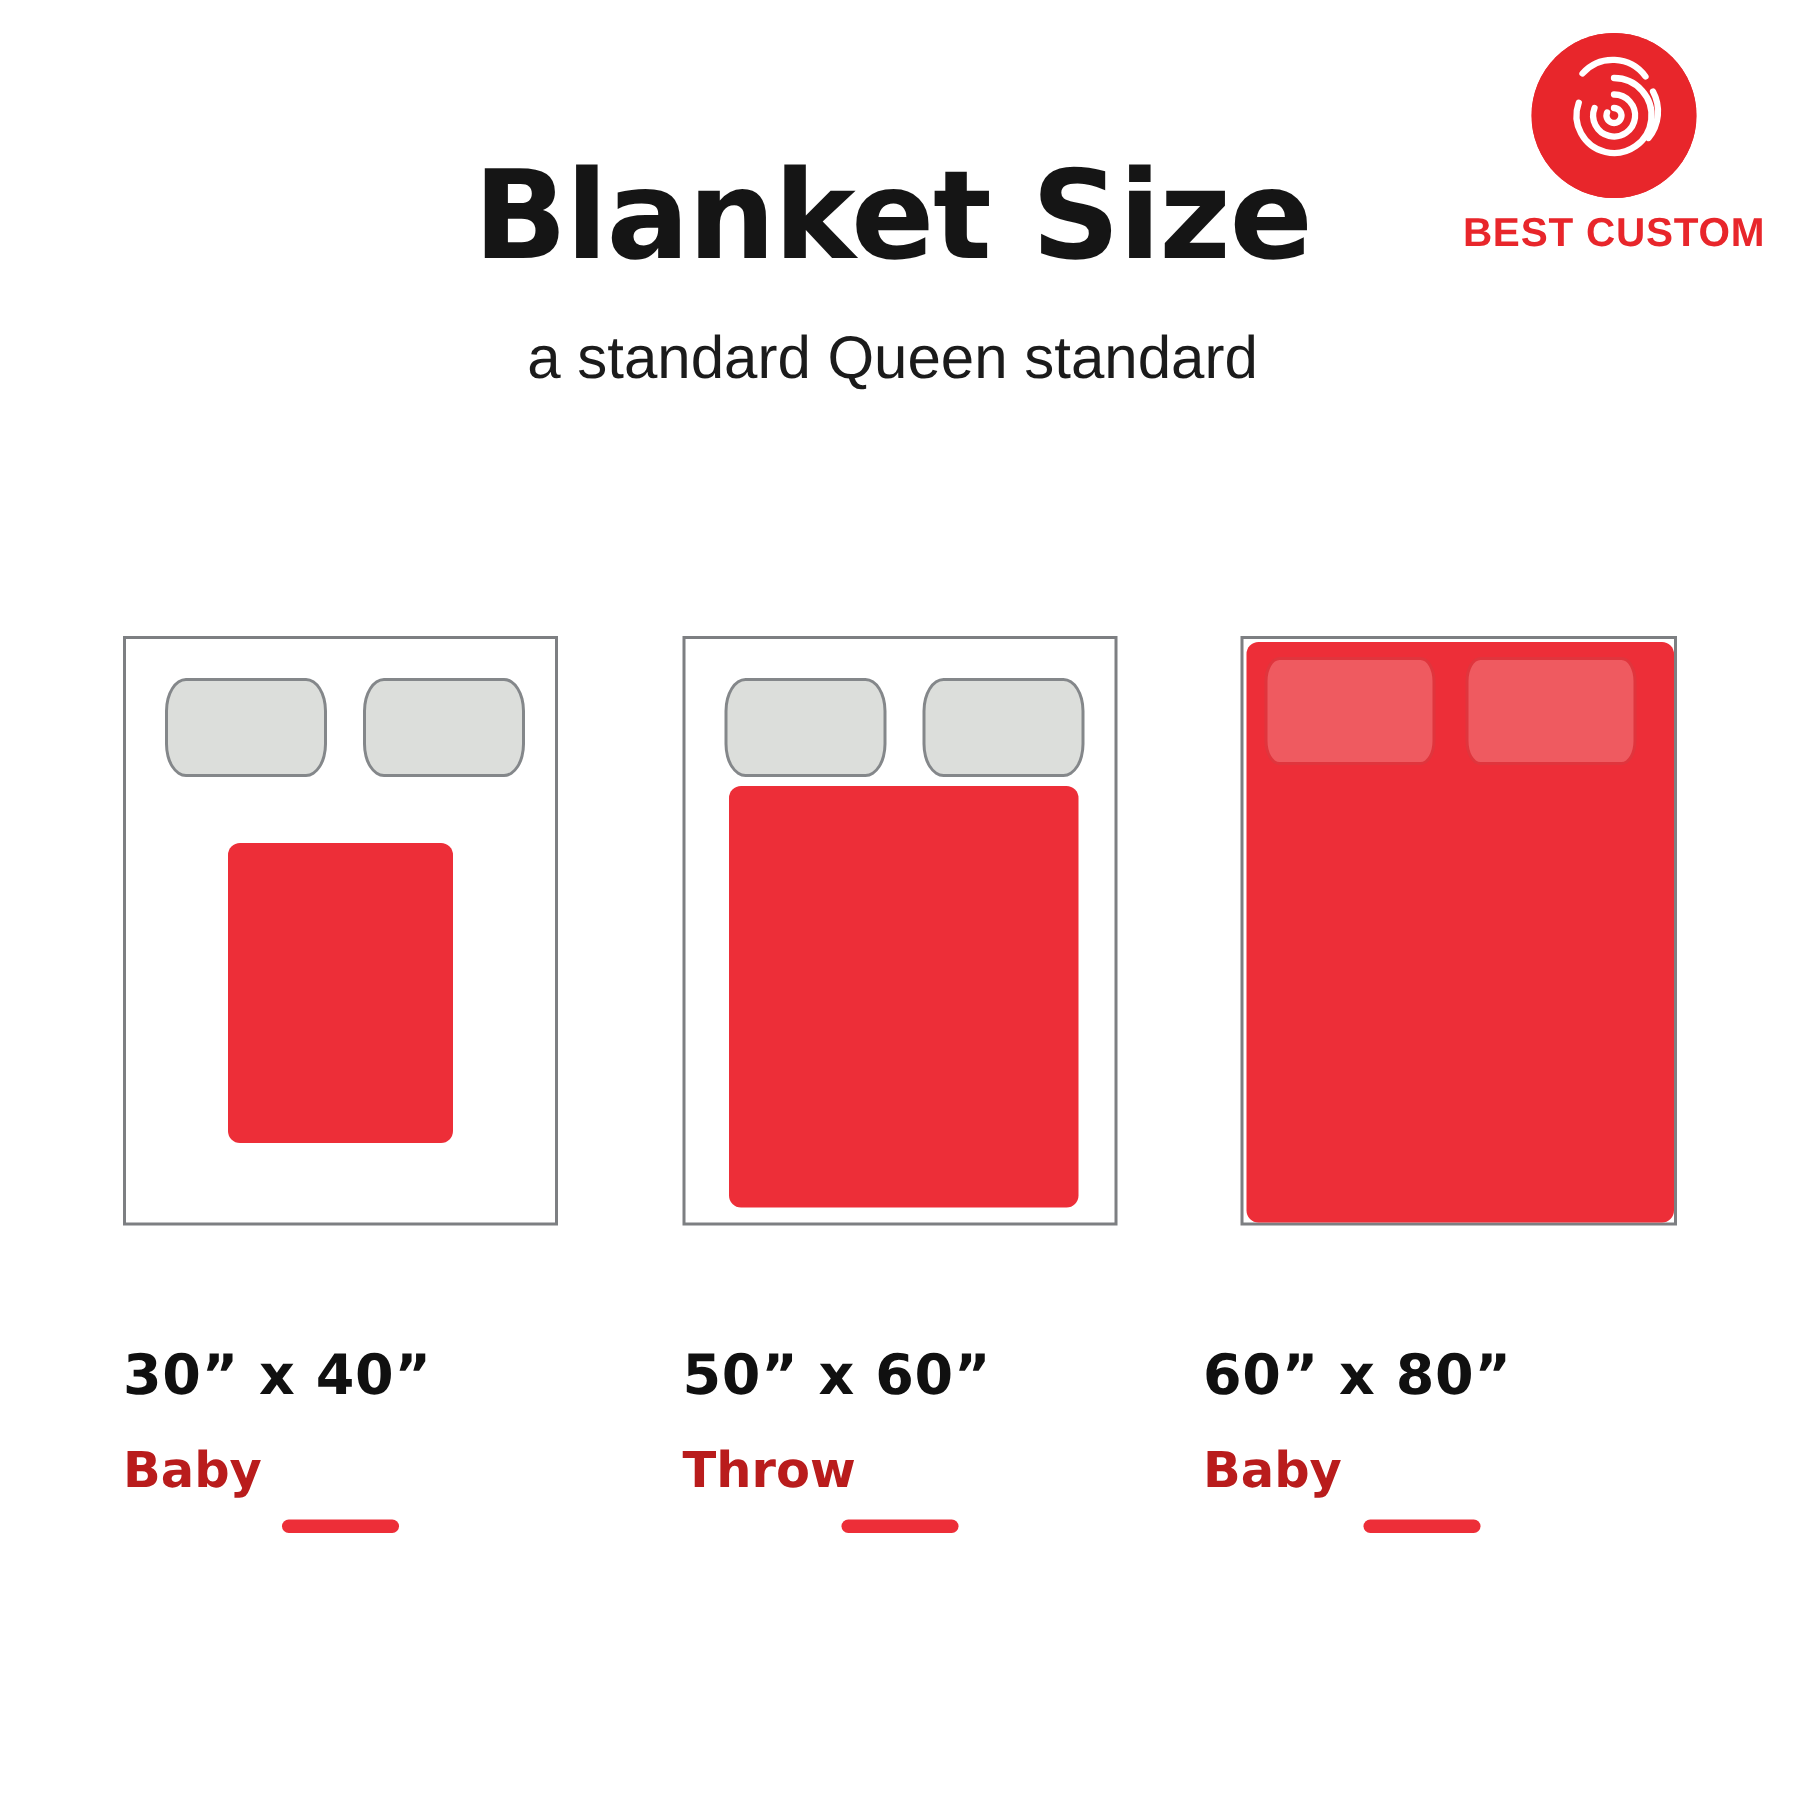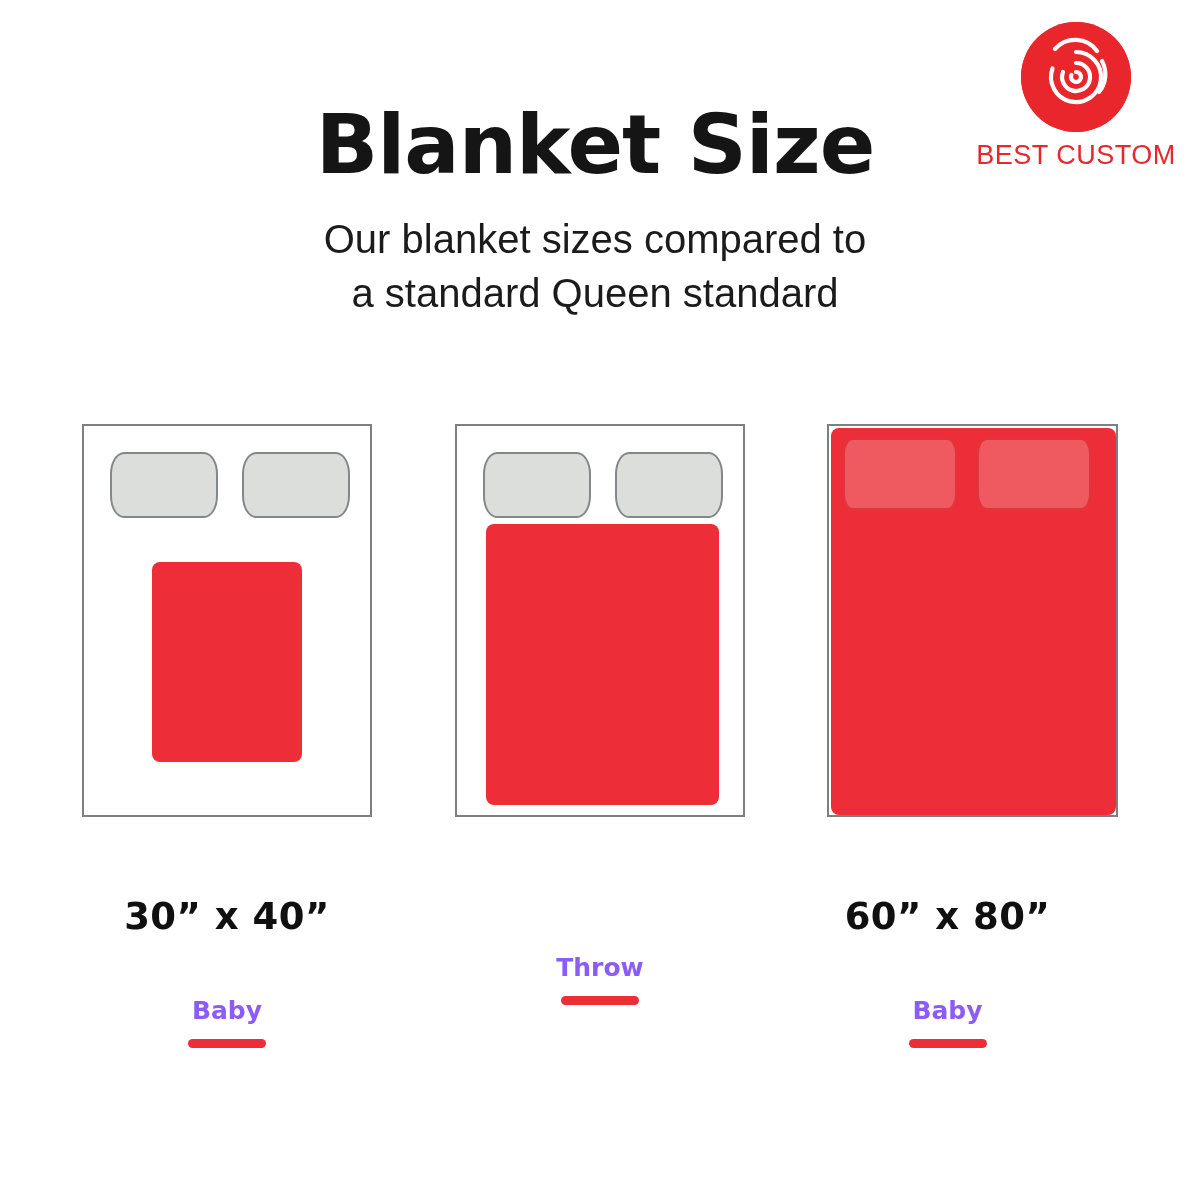--- a/index.html
+++ b/index.html
@@ -28,21 +28,21 @@
   #logo-mark {
     width: 110px;
     height: 110px;
     border-radius: 50%;
     background: #E8262B;
     display: block;
   }
   #logo-wordmark {
     margin-top: 8px;
     color: #E8262B;
-    font-weight: 400;
+    font-weight: 700;
     font-size: 27px;
     letter-spacing: 0.5px;
     font-family: "Liberation Sans", sans-serif;
     white-space: nowrap;
   }
 
   
   #heading-block {
     position: absolute;
     top: 104px;
@@ -112,35 +112,35 @@
   #captions-row {
     position: absolute;
     top: 895px;
     left: 0;
     width: 1200px;
     height: 160px;
   }
   .caption-col {
     position: absolute;
     top: 0;
-    text-align: center;
+    text-align: left;
   }
   .dim-text {
     font-size: 37px;
     font-weight: 700;
     color: #101010;
     letter-spacing: 0.5px;
     font-family: "DejaVu Sans", sans-serif;
     white-space: nowrap;
   }
   .name-text {
-    margin-top: 58px;
-    font-size: 25px;
-    font-weight: 700;
-    color: #8b5cf6;
+    margin-top: 22px;
+    font-size: 33px;
+    font-weight: 700;
+    color: #b91c1c;
     font-family: "DejaVu Sans", sans-serif;
     white-space: nowrap;
   }
   .underline-bar {
     margin: 14px auto 0 auto;
     width: 78px;
     height: 9px;
     border-radius: 5px;
     background: #ED2E38;
   }
@@ -160,21 +160,20 @@
         <path d="M81 39 a28 28 0 0 1 -3 31"></path>
       </g>
     </svg>
   </div>
   <div id="logo-wordmark">BEST CUSTOM</div>
 </div>
 
 <div id="heading-block">
   <div id="page-title">Blanket Size</div>
   <div id="page-subtitle">
-    <span class="sub-line">Our blanket sizes compared to</span>
     <span class="sub-line">a standard Queen standard</span>
   </div>
 </div>
 
 <div id="beds-row">
 
   <div class="bed-col" style="left:82px;">
     <div class="bed-frame" style="width:290px;height:393px;">
       <div class="pillow" style="left:26px;top:26px;width:108px;height:66px;"></div>
       <div class="pillow" style="left:158px;top:26px;width:108px;height:66px;"></div>
@@ -203,20 +202,21 @@
 
 <div id="captions-row">
 
   <div class="caption-col" style="left:82px;width:290px;">
     <div class="dim-text">30” x 40”</div>
     <div class="name-text">Baby</div>
     <div class="underline-bar"></div>
   </div>
 
   <div class="caption-col" style="left:455px;width:290px;">
+    <div class="dim-text">50” x 60”</div>
     <div class="name-text">Throw</div>
     <div class="underline-bar"></div>
   </div>
 
   <div class="caption-col" style="left:802px;width:291px;">
     <div class="dim-text">60” x 80”</div>
     <div class="name-text">Baby</div>
     <div class="underline-bar"></div>
   </div>
 

